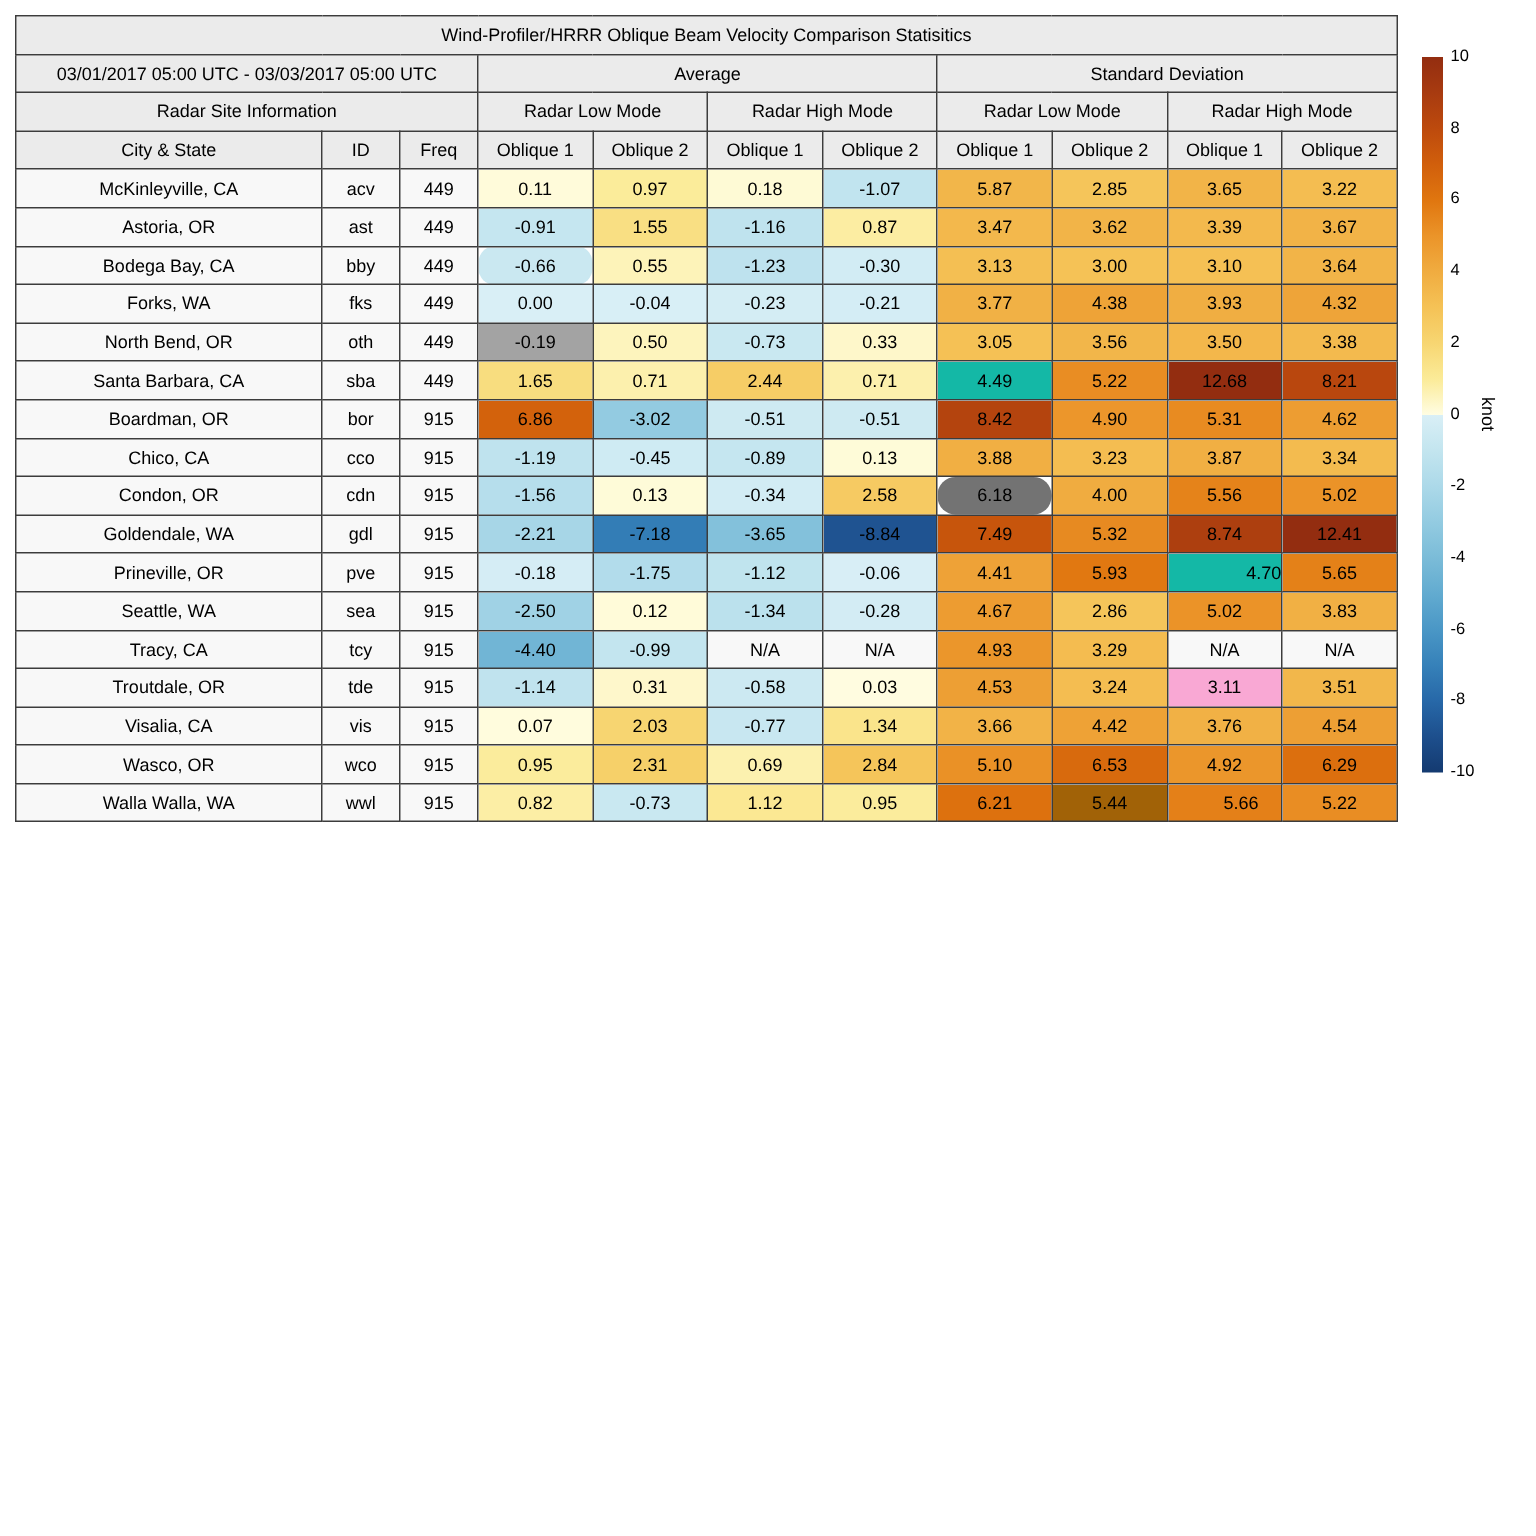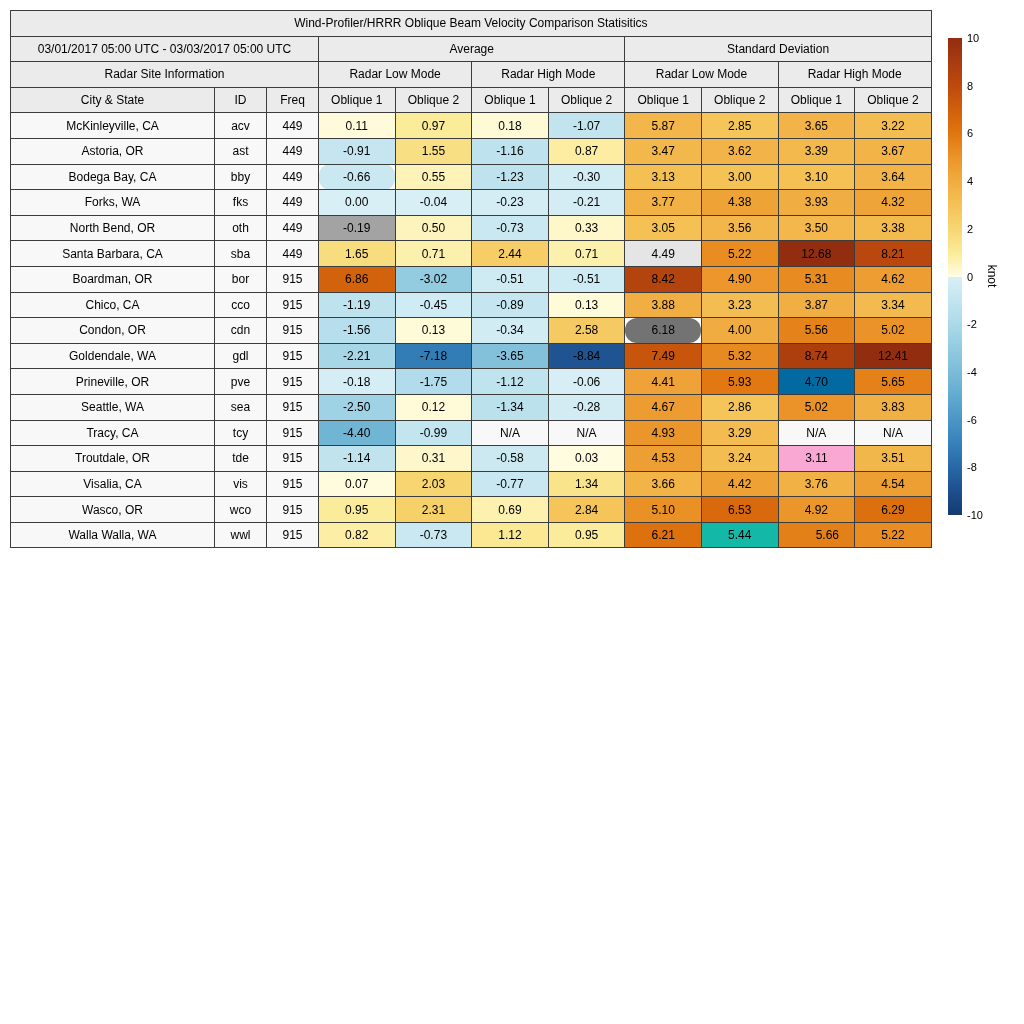--- a/index.html
+++ b/index.html
@@ -176,21 +176,21 @@
           <td class="" style="background: rgb(243, 186, 78);">3.38</td>
         </tr>
         <tr>
           <td class="site">Santa Barbara, CA</td>
           <td class="site">sba</td>
           <td class="site">449</td>
           <td class="" style="background: rgb(248, 221, 127);">1.65</td>
           <td class="" style="background: rgb(252, 240, 173);">0.71</td>
           <td class="" style="background: rgb(246, 205, 102);">2.44</td>
           <td class="" style="background: rgb(252, 240, 173);">0.71</td>
-          <td class="" style="background: #e5e5e5;">4.49</td>
+          <td class="" style="background: #14b8a6;">4.49</td>
           <td class="" style="background: rgb(233, 141, 35);">5.22</td>
           <td class="" style="background: rgb(147, 45, 16);">12.68</td>
           <td class="" style="background: rgb(185, 71, 14);">8.21</td>
         </tr>
         <tr>
           <td class="site">Boardman, OR</td>
           <td class="site">bor</td>
           <td class="site">915</td>
           <td class="" style="background: rgb(211, 98, 12);">6.86</td>
           <td class="" style="background: rgb(147, 203, 225);">-3.02</td>
@@ -243,21 +243,21 @@
         <tr>
           <td class="site">Prineville, OR</td>
           <td class="site">pve</td>
           <td class="site">915</td>
           <td class="" style="background: rgb(213, 237, 245);">-0.18</td>
           <td class="" style="background: rgb(178, 220, 235);">-1.75</td>
           <td class="" style="background: rgb(192, 228, 238);">-1.12</td>
           <td class="" style="background: rgb(216, 238, 246);">-0.06</td>
           <td class="" style="background: rgb(238, 162, 55);">4.41</td>
           <td class="" style="background: rgb(225, 120, 17);">5.93</td>
-          <td class="" style="background: #0369a1;">4.70</td>
+          <td class="" style="background: #14b8a6; text-align: right;">4.70</td>
           <td class="" style="background: rgb(228, 129, 24);">5.65</td>
         </tr>
         <tr>
           <td class="site">Seattle, WA</td>
           <td class="site">sea</td>
           <td class="site">915</td>
           <td class="" style="background: rgb(160, 210, 229);">-2.50</td>
           <td class="" style="background: rgb(255, 251, 217);">0.12</td>
           <td class="" style="background: rgb(187, 225, 237);">-1.34</td>
           <td class="" style="background: rgb(211, 236, 244);">-0.28</td>
@@ -320,21 +320,21 @@
         </tr>
         <tr>
           <td class="site">Walla Walla, WA</td>
           <td class="site">wwl</td>
           <td class="site">915</td>
           <td class="" style="background: rgb(252, 238, 165);">0.82</td>
           <td class="" style="background: rgb(201, 232, 241);">-0.73</td>
           <td class="" style="background: rgb(251, 232, 147);">1.12</td>
           <td class="" style="background: rgb(251, 236, 156);">0.95</td>
           <td class="" style="background: rgb(221, 113, 14);">6.21</td>
-          <td class="" style="background: #14b8a6;">5.44</td>
+          <td class="" style="background: #a16207;">5.44</td>
           <td class="" style="background: rgb(228, 128, 24); padding-left: 22px;">5.66</td>
           <td class="" style="background: rgb(233, 141, 35);">5.22</td>
         </tr>
       </tbody>
   </table>
 
   <div class="colorbar-bar" id="cb-bar" style="background: linear-gradient(rgb(147, 45, 16) 0%, rgb(168, 59, 16) 5%, rgb(189, 74, 13) 10%, rgb(209, 95, 12) 15%, rgb(224, 118, 15) 20%, rgb(235, 148, 41) 25%, rgb(240, 172, 64) 30%, rgb(245, 194, 86) 35%, rgb(247, 214, 114) 40%, rgb(251, 235, 152) 45%, rgb(255, 253, 226) 50%, rgb(217, 239, 246) 50%, rgb(195, 229, 239) 55%, rgb(172, 217, 233) 60%, rgb(147, 203, 225) 65%, rgb(123, 188, 216) 70%, rgb(98, 171, 208) 75%, rgb(74, 151, 198) 80%, rgb(54, 129, 185) 85%, rgb(39, 104, 168) 90%, rgb(29, 79, 141) 95%, rgb(20, 58, 112) 100%);"></div>
   <div id="cb-ticks">
       <span class="cb-tick" style="top: 38px;">10</span>
       <span class="cb-tick" style="top: 85.7px;">8</span>

